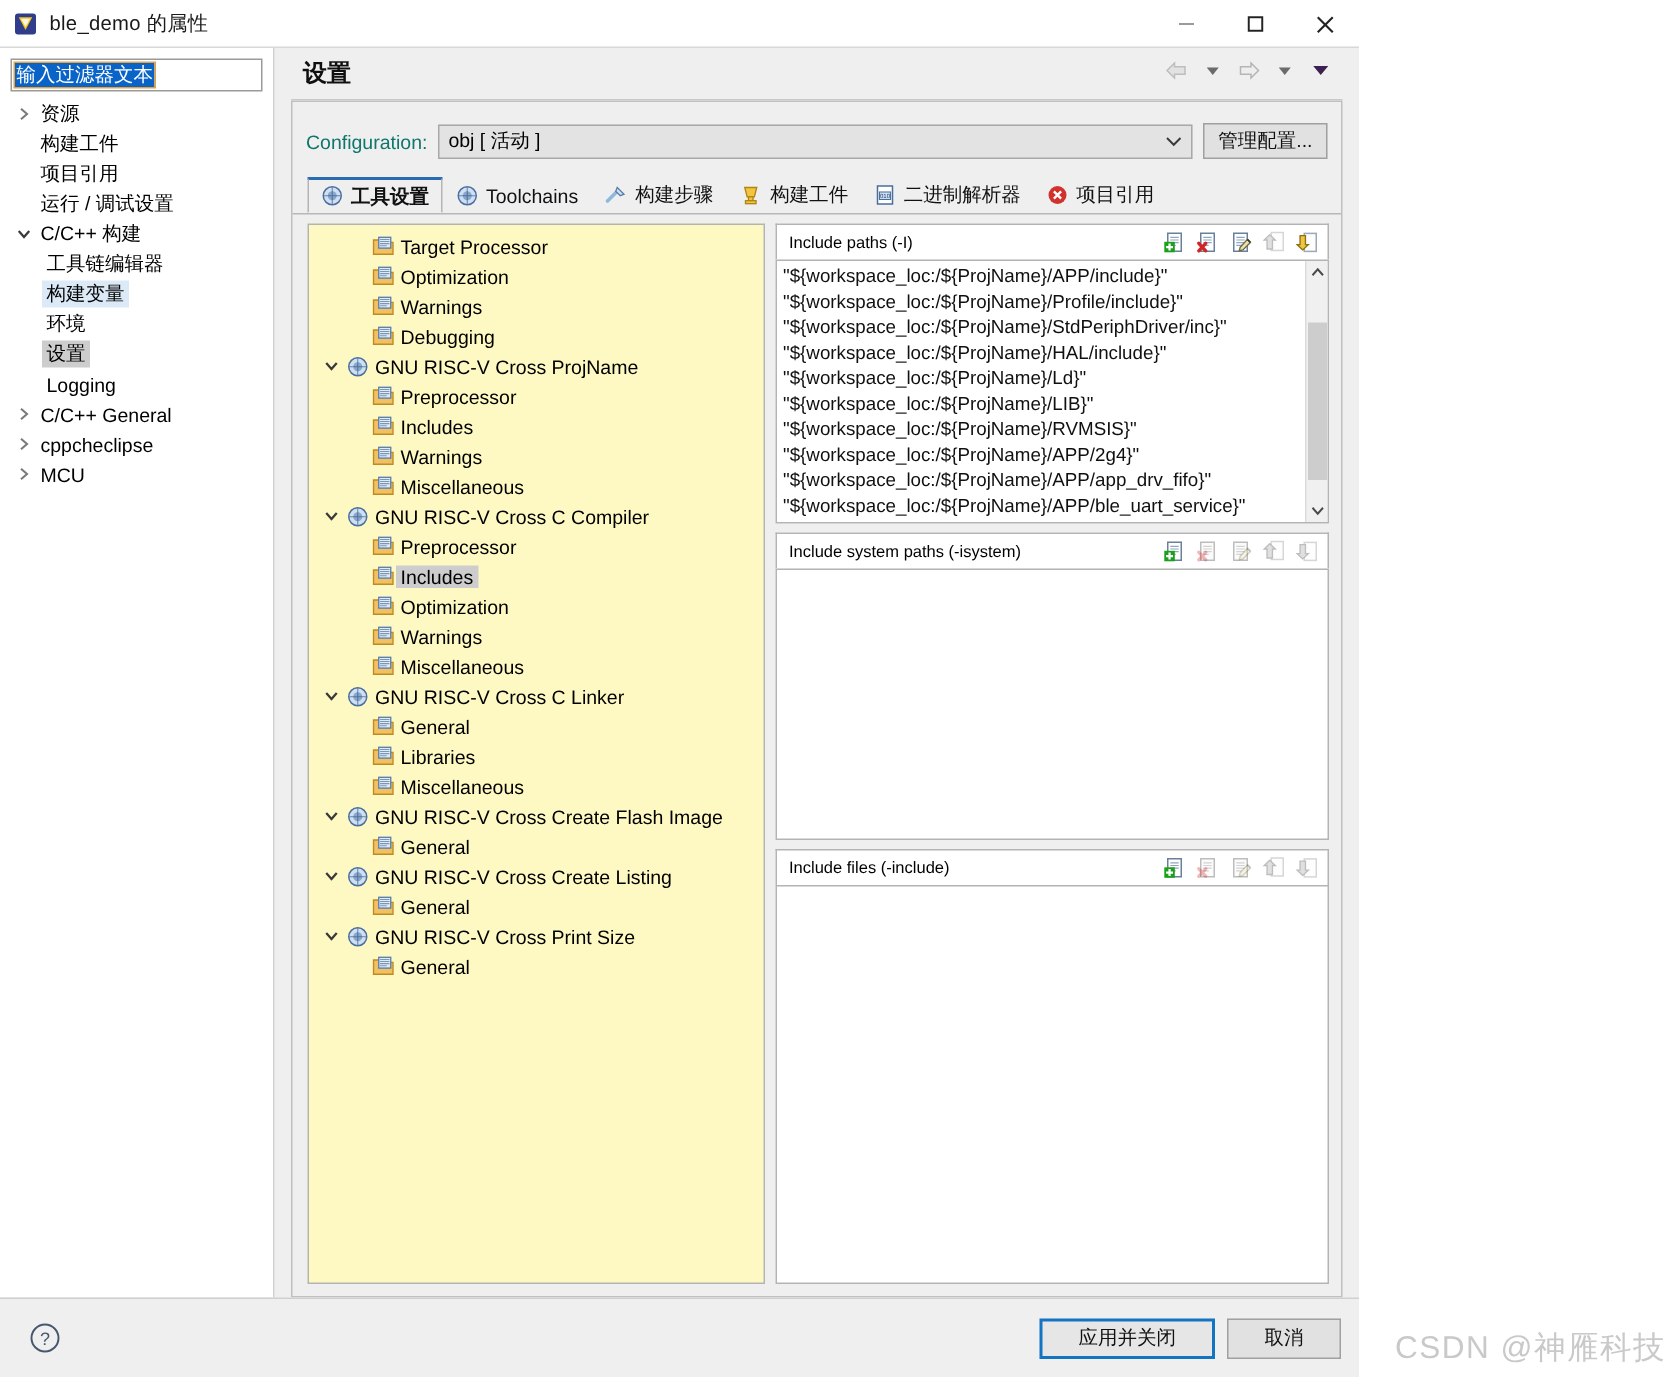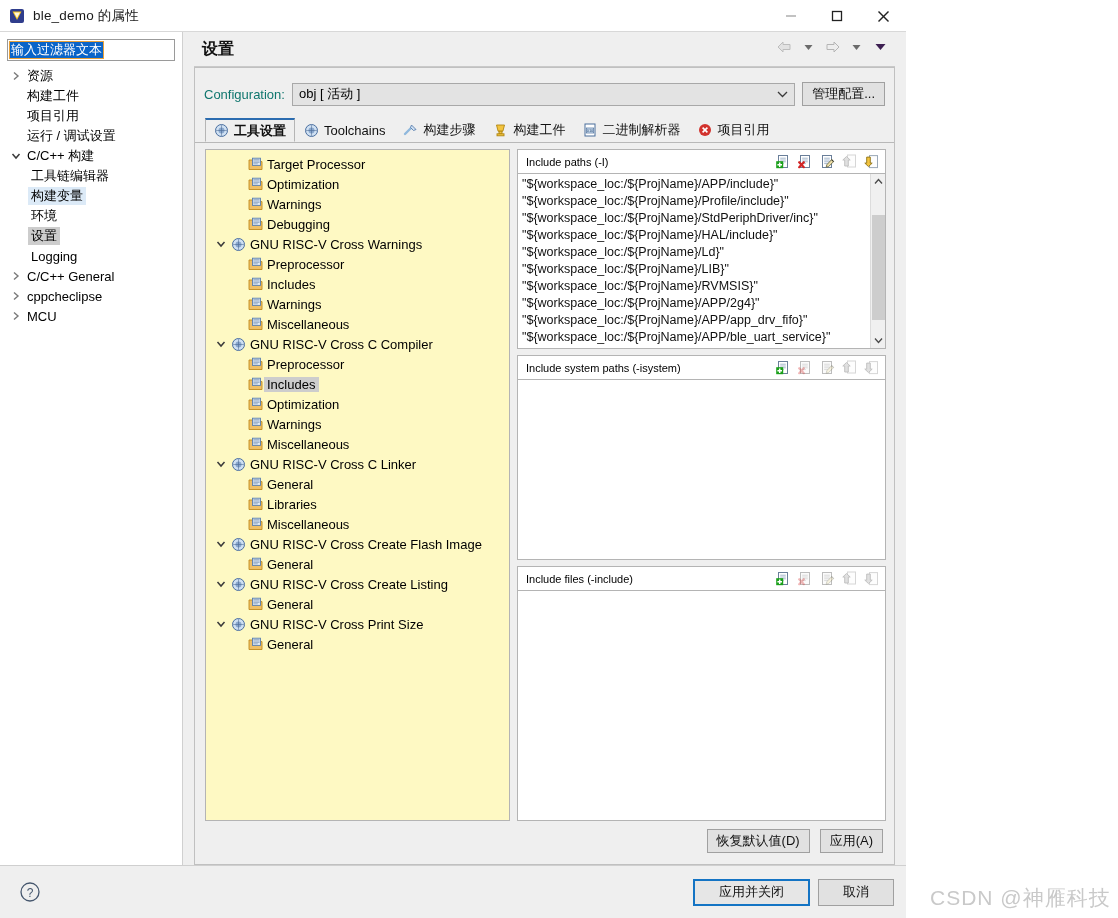--- a/index.html
+++ b/index.html
@@ -610,21 +610,21 @@
                     <polyline points="1.5,2 5,6 8.5,2" fill="none" stroke="#3a3a3a" stroke-width="1.5"></polyline>
                   </svg>
                 </span>
                 <span class="ticon">
                   <svg width="15" height="15" viewBox="0 0 15 15">
                     <circle cx="7.5" cy="7.5" r="6" fill="#cfe0f2" stroke="#4b6fa0" stroke-width="1"></circle>
                     <circle cx="7.5" cy="7.5" r="3" fill="#6b8fbd" opacity=".7"></circle>
                     <path d="M2 7.5h11M7.5 2v11" stroke="#35557f" stroke-width=".7" opacity=".65"></path>
                   </svg>
                 </span>
-                <span class="tlbl">GNU RISC-V Cross Warnings</span>
+                <span class="tlbl">GNU RISC-V Cross ProjName</span>
               </div>
               <div class="ttnode lvl1">
                 <span class="tarrow"></span>
                 <span class="ticon">
                   <svg width="15" height="14" viewBox="0 0 15 14">
                     <path d="M1 3 L6 3 L7.2 4.6 L14 4.6 L14 12.5 L1 12.5 Z" fill="#f0c064" stroke="#c08a1e" stroke-width=".9"></path>
                     <rect x="4.5" y="1.2" width="8" height="7.2" fill="#dfeaf5" stroke="#5a7fae" stroke-width=".9"></rect>
                     <path d="M5.4 2.6h6.2M5.4 4h6.2M5.4 5.4h6.2M5.4 6.8h4.4" stroke="#7b97b8" stroke-width=".7"></path>
                   </svg>
                 </span>
@@ -1036,24 +1036,20 @@
                     </span>
                   </span>
                 </div>
                 <div class="optlist">
                   <div class="listinner"></div>
                 </div>
               </div>
             </div>
         </div>
 
-        <div class="contentfooter">
-          <button class="btn">恢复默认值(D)</button>
-          <button class="btn">应用(A)</button>
-        </div>
       </div>
     </div>
   </div>
 
   <div class="bottombar">
     <div class="helpicon">
       <svg width="22" height="22" viewBox="0 0 22 22">
         <circle cx="11" cy="11" r="9" fill="none" stroke="#46576e" stroke-width="1.3"></circle>
         <text x="11" y="15.5" font-size="12" fill="#46576e" text-anchor="middle" font-family="Liberation Sans, sans-serif">?</text>
       </svg>

